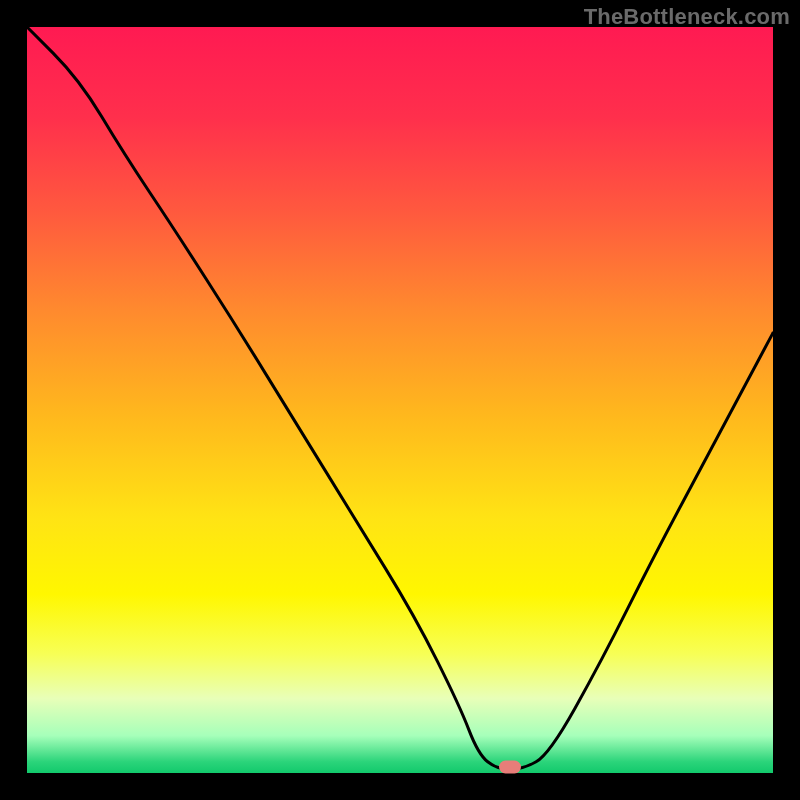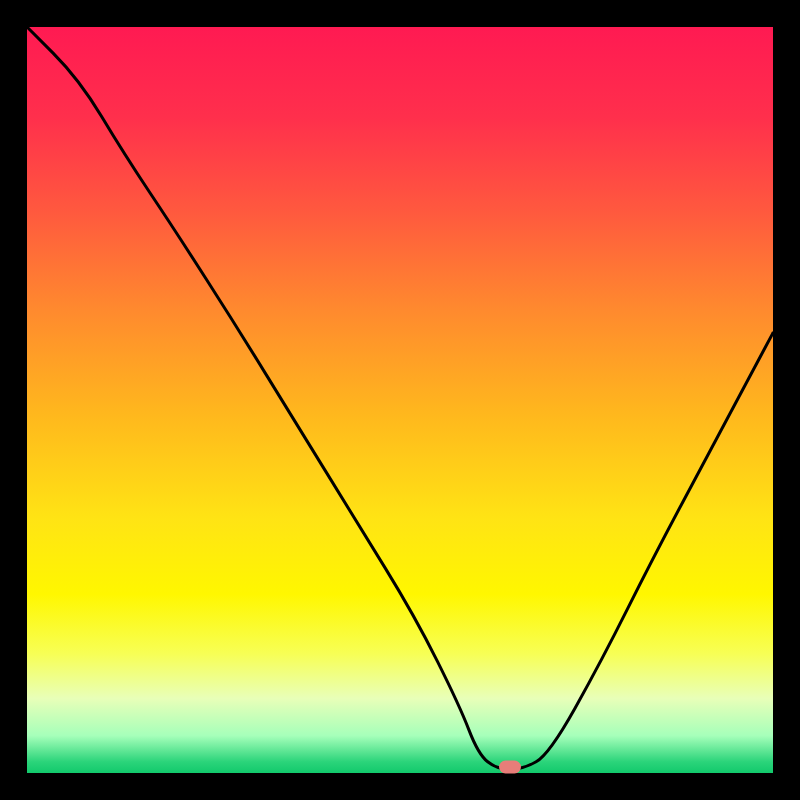--- a/index.html
+++ b/index.html
@@ -45,20 +45,21 @@
     height: 13px;
     border-radius: 7px;
     background: #e77d79;
     transform: translate(-50%, -50%);
   }
 </style>
 </head>
 <body>
 
 <div class="frame">
+  <div class="watermark">TheBottleneck.com</div>
 
   <div class="plot">
     <svg viewBox="0 0 746 746">
       <defs>
         <linearGradient id="bg-grad" x1="0" y1="0" x2="0" y2="1">
             <stop offset="0%" stop-color="#ff1a52"></stop>
             <stop offset="12%" stop-color="#ff2f4c"></stop>
             <stop offset="25%" stop-color="#ff5a3e"></stop>
             <stop offset="38%" stop-color="#ff8a2e"></stop>
             <stop offset="52%" stop-color="#ffb81d"></stop>

